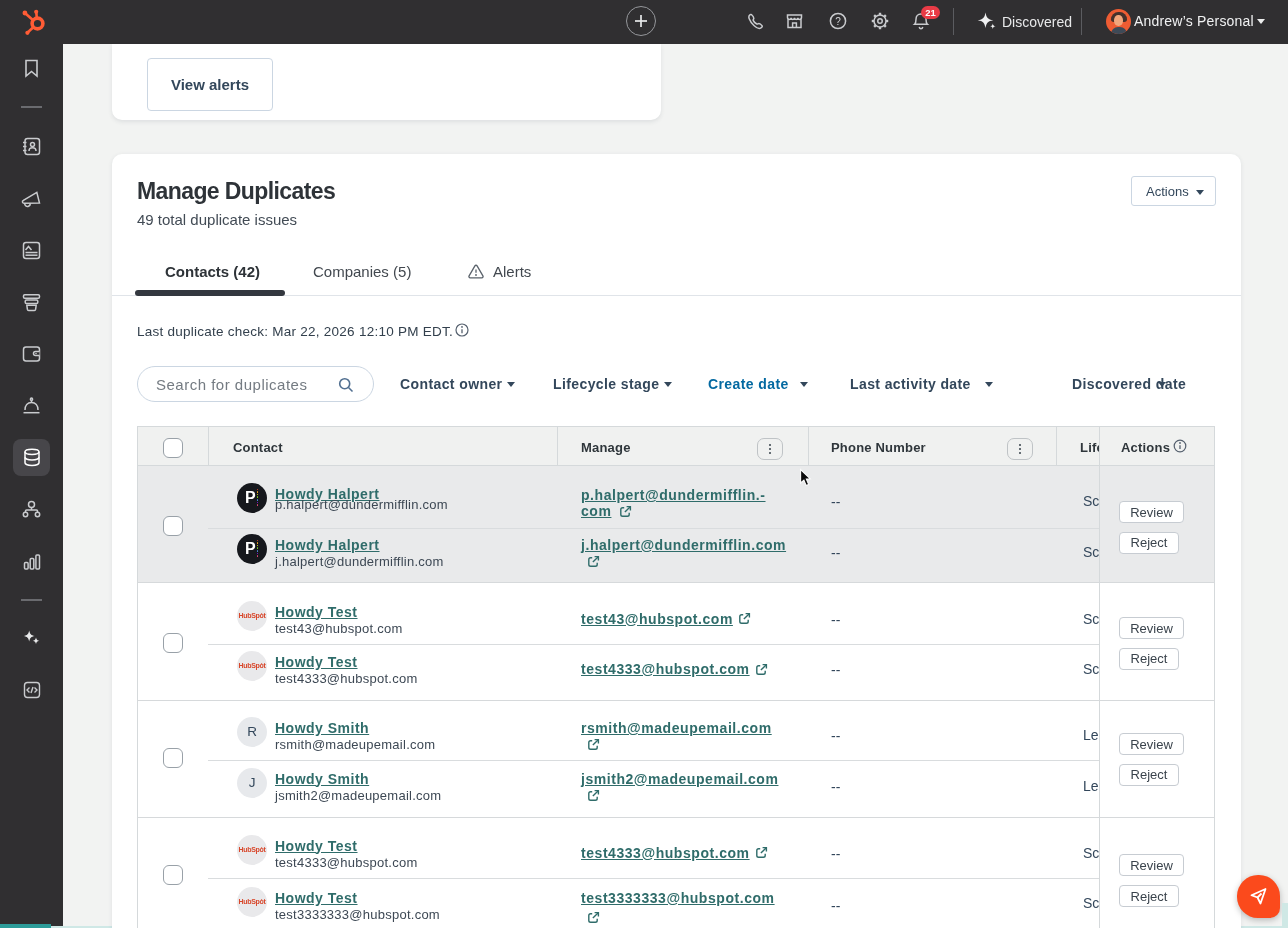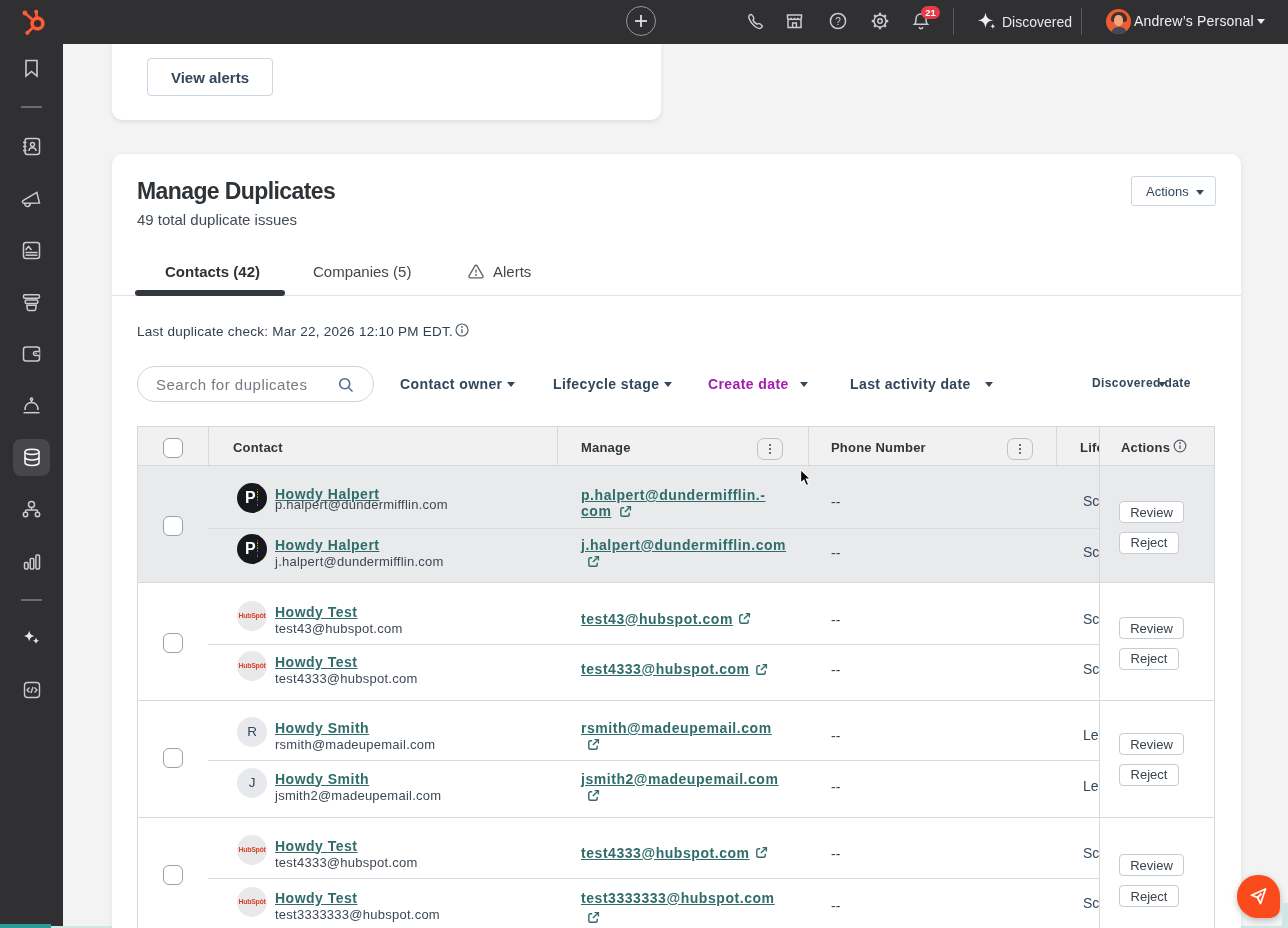--- a/index.html
+++ b/index.html
@@ -179,21 +179,21 @@
     <path d="M6.5 6.5 L4 9 L6.5 11.5"></path>
     <path d="M11.5 6.5 L14 9 L11.5 11.5"></path>
     <line x1="8" y1="12" x2="10" y2="6"></line>
   </svg>
 </div>
 
 <div class="abs" style="left:51px;top:926px;width:1237px;height:2px;background:#cfe8e6;"></div>
 <div class="abs" style="left:0;top:924px;width:51px;height:4px;background:#2d9c99;"></div>
 
 <div class="abs" style="left:112px;top:44px;width:549px;height:76px;background:#fff;border-radius:0 0 10px 10px;box-shadow:0 2px 4px rgba(45,62,80,.1);">
-  <div class="abs" style="left:35px;top:14px;width:126px;height:38px;background:#fff;border:1px solid #cbd6e2;border-radius:4px;font-size:15px;font-weight:bold;color:#33475b;display:flex;align-items:center;justify-content:center;">View alerts</div>
+  <div class="abs" style="left:35px;top:14px;width:126px;height:53px;background:#fff;border:1px solid #cbd6e2;border-radius:4px;font-size:15px;font-weight:bold;color:#33475b;display:flex;align-items:center;justify-content:center;">View alerts</div>
 </div>
 
 <div class="abs" style="left:112px;top:154px;width:1129px;height:790px;background:#fff;border-radius:10px 10px 0 0;box-shadow:0 1px 4px rgba(45,62,80,.1);">
   <div class="abs" style="left:25px;top:24px;font-size:23px;font-weight:bold;color:#2e3338;letter-spacing:-0.6px;">Manage Duplicates</div>
   <div class="abs" style="left:25px;top:57px;font-size:15px;color:#424b55;">49 total duplicate issues</div>
 
   <div class="abs" style="left:1019px;top:22px;width:85px;height:30px;border:1px solid #cbd6e2;border-radius:3px;background:#fff;">
     <span class="abs" style="left:14px;top:7px;font-size:13px;color:#33475b;">Actions</span>
     <span class="caret abs" style="left:64px;top:13px;"></span>
   </div>
@@ -221,25 +221,25 @@
     <svg class="abs" style="left:200px;top:10px;" width="16" height="16" viewBox="0 0 16 16" fill="none" stroke="#516f90" stroke-width="1.6">
       <circle cx="6.7" cy="6.7" r="5"></circle>
         <line x1="10.5" y1="10.5" x2="14.5" y2="14.5"></line>
     </svg>
   </div>
 
   <div class="abs" style="left:288px;top:222px;font-size:14px;font-weight:bold;color:#33475b;letter-spacing:.4px;">Contact owner</div>
   <span class="caret abs" style="left:395px;top:228px;"></span>
   <div class="abs" style="left:441px;top:222px;font-size:14px;font-weight:bold;color:#33475b;letter-spacing:.4px;">Lifecycle stage</div>
   <span class="caret abs" style="left:552px;top:228px;"></span>
-  <div class="abs" style="left:596px;top:222px;font-size:14px;font-weight:bold;color:#a21caf;letter-spacing:.4px;">Create date</div>
+  <div class="abs" style="left:596px;top:222px;font-size:14px;font-weight:bold;color:#0369a1;letter-spacing:.4px;">Create date</div>
   <span class="caret abs" style="left:688px;top:228px;"></span>
   <div class="abs" style="left:738px;top:222px;font-size:14px;font-weight:bold;color:#33475b;letter-spacing:.4px;">Last activity date</div>
   <span class="caret abs" style="left:873px;top:228px;"></span>
-  <div class="abs" style="left:980px;top:222px;font-size:12px;font-weight:bold;color:#33475b;letter-spacing:.4px;text-align:center;">Discovered date</div>
+  <div class="abs" style="left:960px;top:222px;font-size:14px;font-weight:bold;color:#33475b;letter-spacing:.4px;text-align:center;">Discovered date</div>
   <span class="caret abs" style="left:1046px;top:228px;"></span>
 
   <div class="abs" style="left:25px;top:272px;width:1078px;height:518px;" id="table">
   <div class="abs" style="left:0;top:0;width:1078px;height:518px;border-left:1px solid #d5d9db;border-right:1px solid #d5d9db;"></div>
   <div class="abs" style="left:0;top:0;width:1078px;height:40px;background:#f0f1f0;border:1px solid #d5d9db;"></div>
   <div class="abs" style="left:71px;top:1px;width:1px;height:39px;background:#d5d9db;"></div>
   <div class="abs" style="left:420px;top:1px;width:1px;height:39px;background:#d5d9db;"></div>
   <div class="abs" style="left:671px;top:1px;width:1px;height:39px;background:#d5d9db;"></div>
   <div class="abs" style="left:919px;top:1px;width:1px;height:39px;background:#d5d9db;"></div>
   <div class="abs" style="left:962px;top:0px;width:1px;height:518px;background:#d5d9db;"></div>

